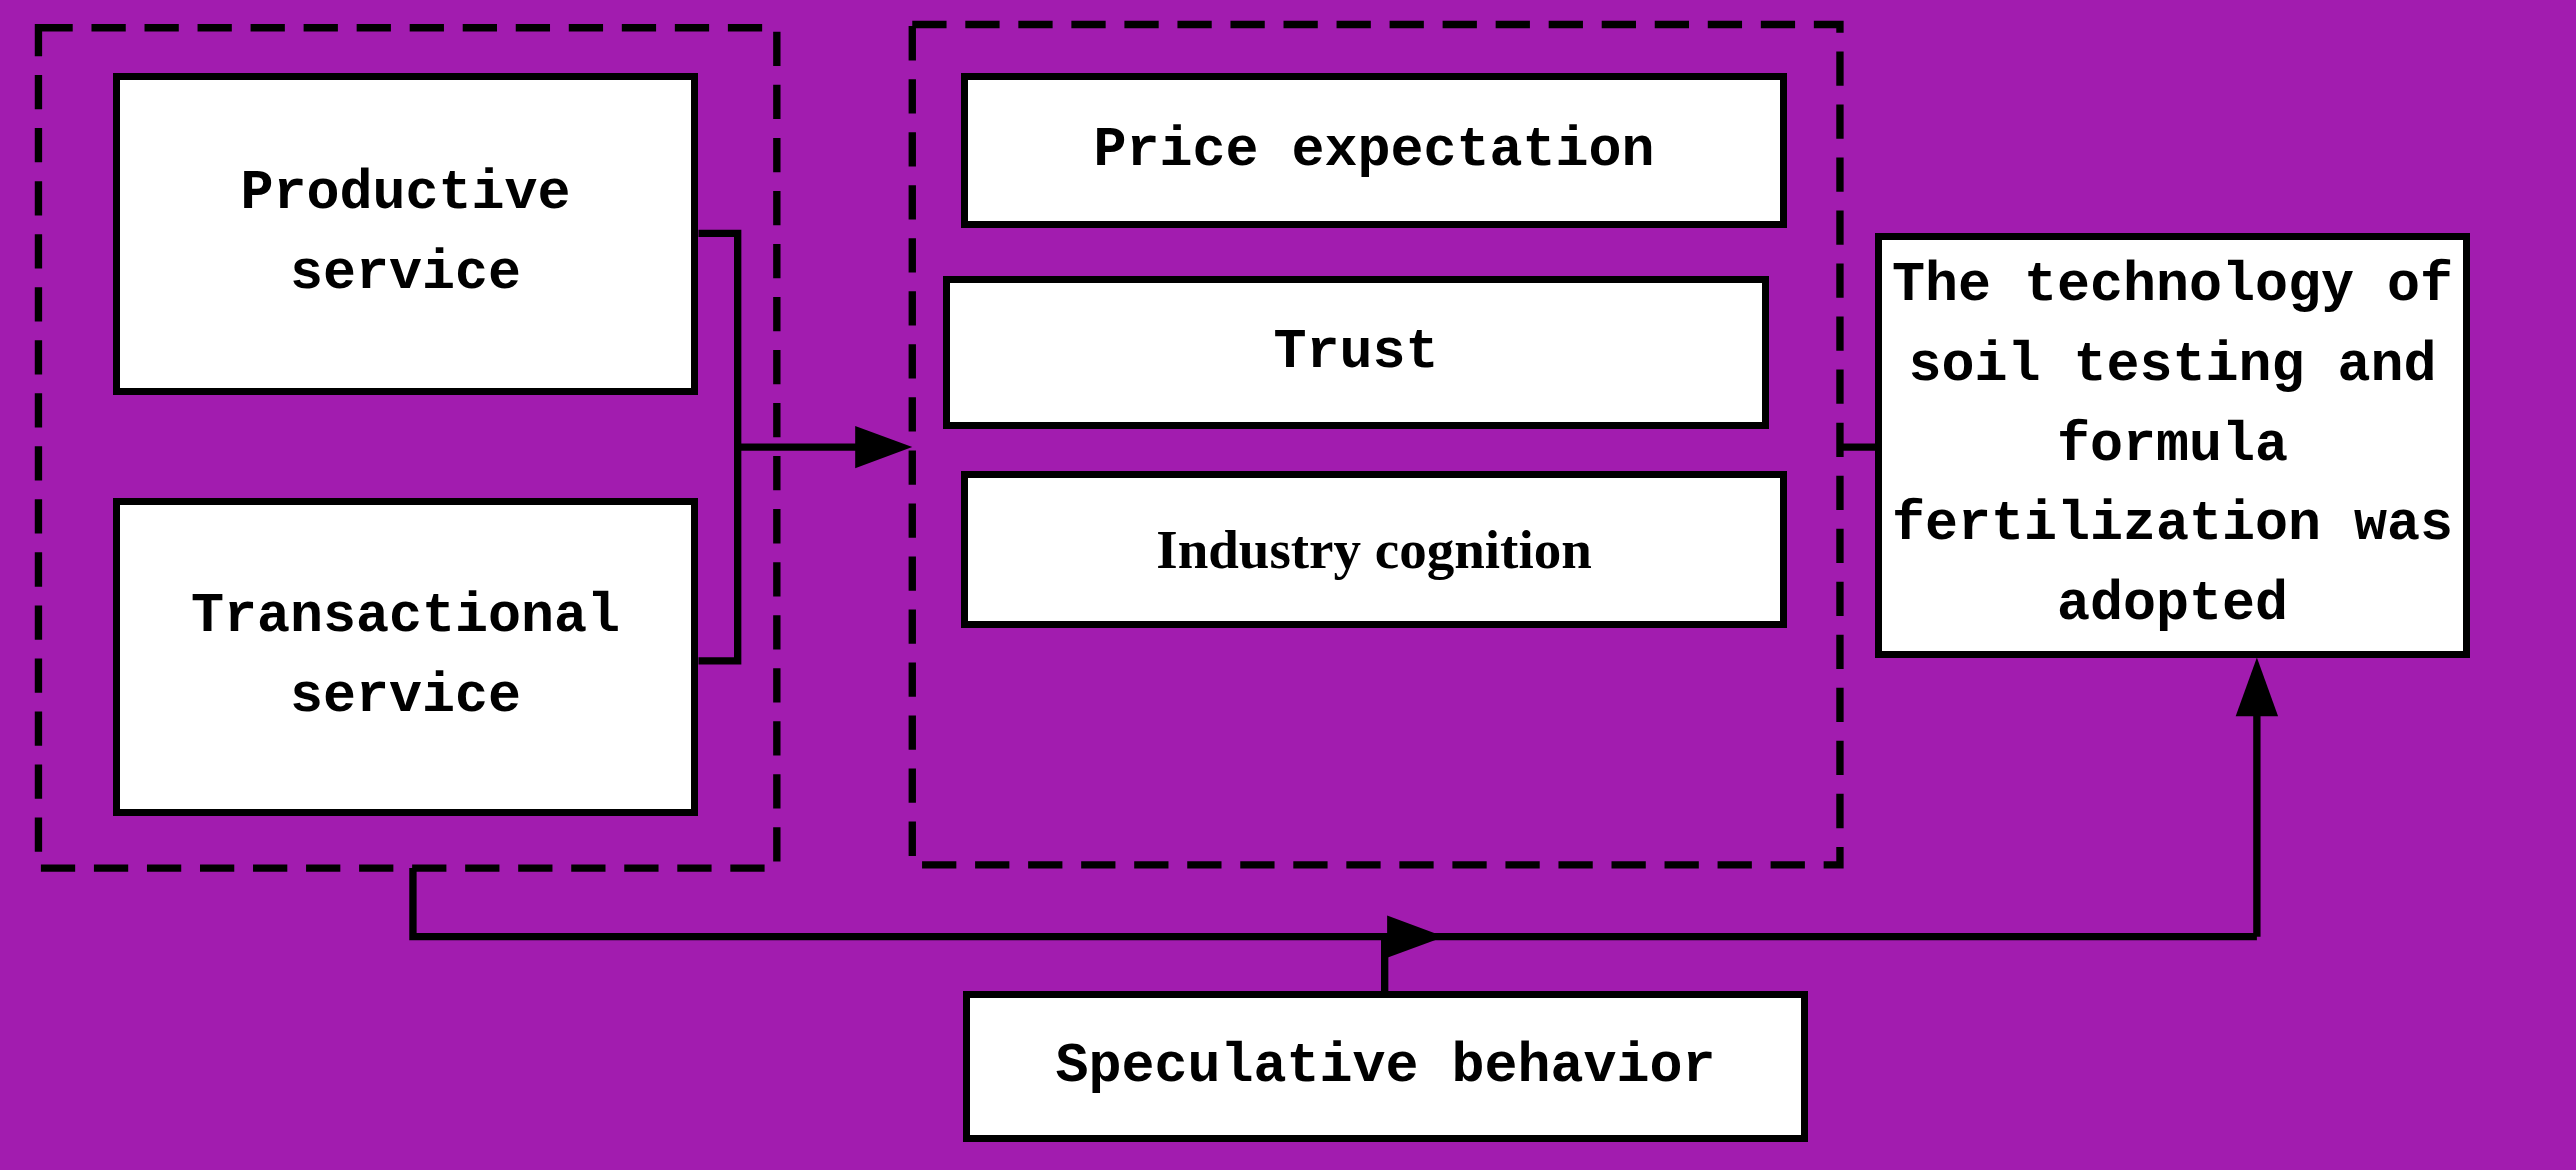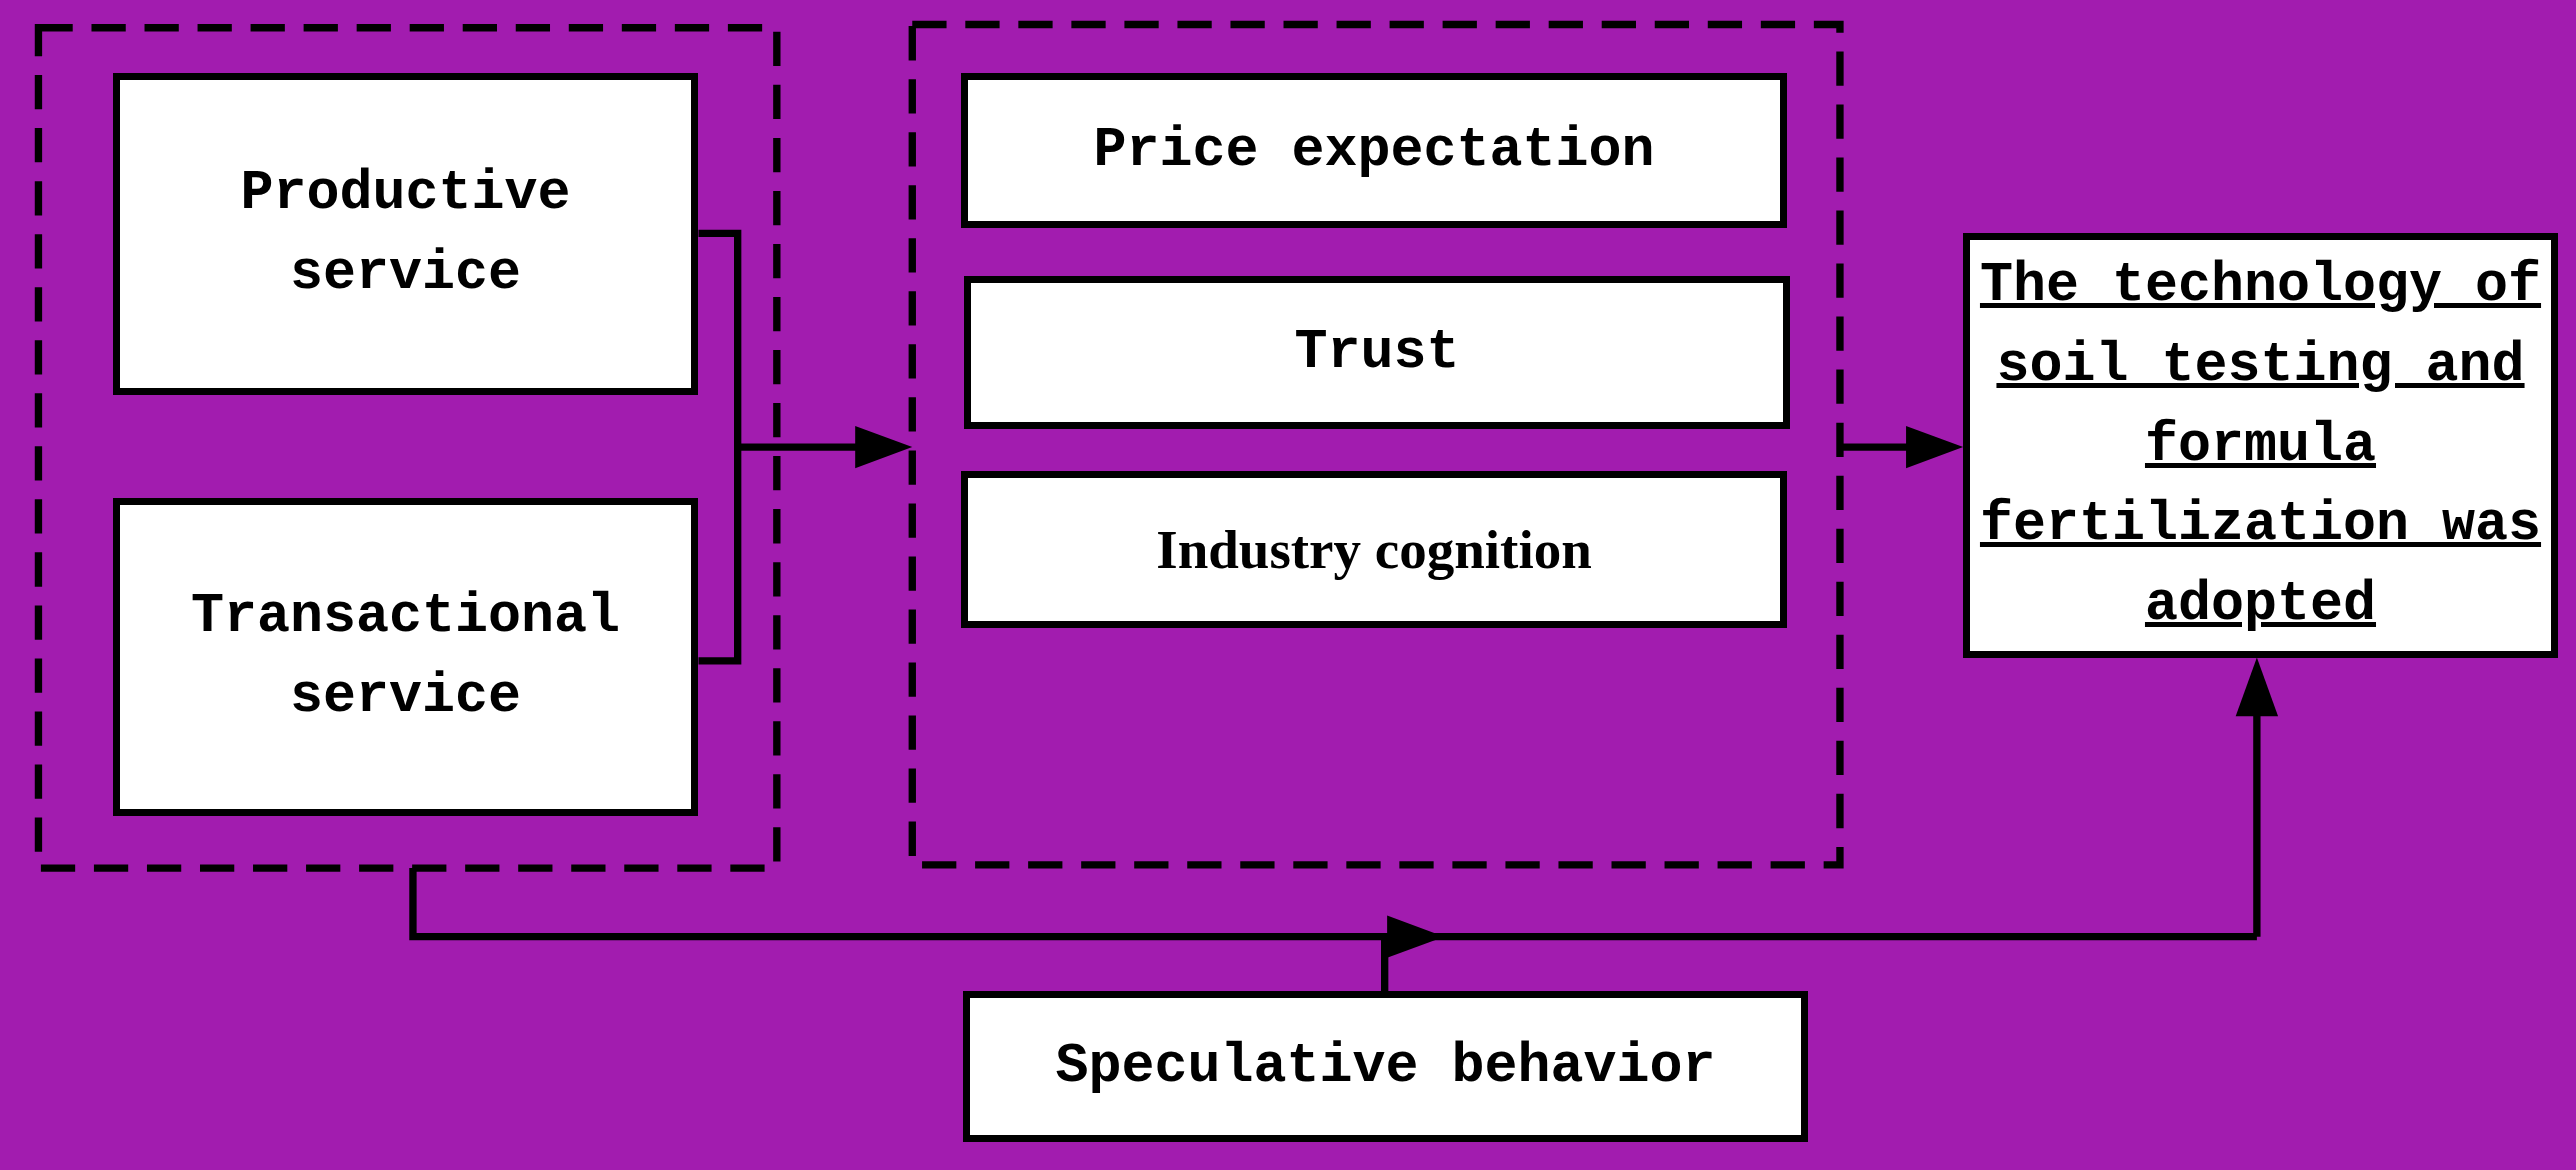--- a/index.html
+++ b/index.html
@@ -36,24 +36,24 @@
     white-space: pre-line;
     font-size: 55px;
     font-weight: 700;
     line-height: 1.45;
     letter-spacing: 0px;
   }
   
   .box-productive    { left: 113px;  top: 73px;   width: 585px;  height: 322px; }
   .box-transactional { left: 113px;  top: 498px;  width: 585px;  height: 318px; align-items: center; }
   .box-price         { left: 961px; top: 73px;   width: 826px; height: 155px; }
-  .box-trust         { left: 964px; top: 276px;  width: 826px; height: 153px; }
+  .box-trust         { left: 943px; top: 276px;  width: 826px; height: 153px; }
   .box-industry      { left: 961px; top: 471px;  width: 826px; height: 157px; font-family: Liberation Serif, serif; }
   .box-positive      { left: 961px; top: 662px;  width: 826px; height: 156px; }
-  .box-outcome       { left: 1963px; top: 233px;  width: 595px;  height: 425px; text-decoration: underline; }
+  .box-outcome       { left: 1875px; top: 233px;  width: 595px;  height: 425px; }
   .box-speculative   { left: 963px; top: 991px; width: 845px; height: 151px; }
 
   svg .stroke {
     fill: none;
     stroke: #000000;
     stroke-width: 9;
   }
   svg .dashed {
     stroke-dasharray: 42 23;
   }

